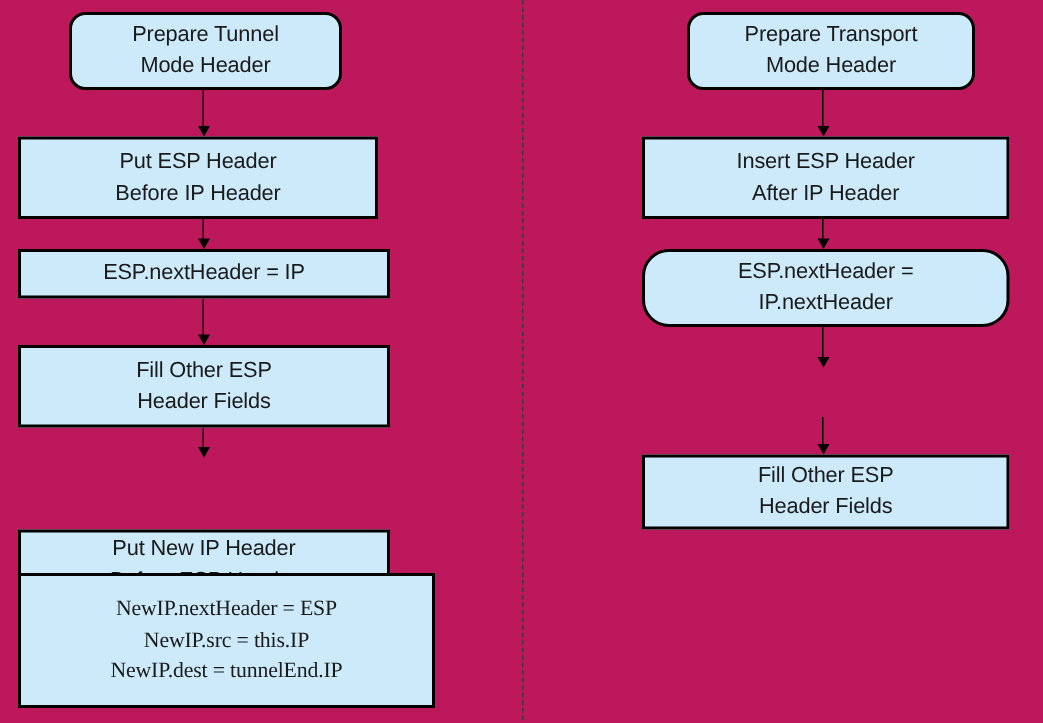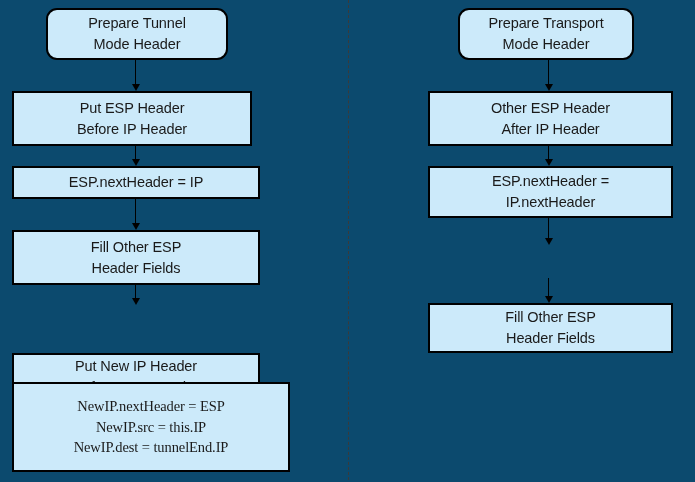--- a/index.html
+++ b/index.html
@@ -11,21 +11,21 @@
     width: 695px;
     height: 482px;
     font-family: "Liberation Sans", sans-serif;
     -webkit-font-smoothing: antialiased;
   }
   #canvas {
     position: relative;
     width: 695px;
     height: 482px;
     overflow: hidden;
-    background: #0c4a6e;
+    background: #be185d;
   }
 
   
   .node {
     position: absolute;
     box-sizing: border-box;
     background: #cceafa;
     border: 2px solid #000000;
     display: flex;
     align-items: center;
@@ -93,23 +93,23 @@
     </div>
     <div style="position: absolute; left: 0px; top: 0px; width: 100%; height: 100%;">
       <div class="connector" style="left: 548.25px; top: 60px; height: 26px;"></div>
       <div class="arrowhead" style="left: 544.5px; top: 84px;"></div>
       <div class="connector" style="left: 548.25px; top: 146px; height: 15px;"></div>
       <div class="arrowhead" style="left: 544.5px; top: 159px;"></div>
       <div class="connector" style="left: 548.25px; top: 218px; height: 22px;"></div>
       <div class="arrowhead" style="left: 544.5px; top: 238px;"></div>
       <div class="connector" style="left: 548.25px; top: 278px; height: 20px;"></div>
       <div class="arrowhead" style="left: 544.5px; top: 296px;"></div>
-      <div class="node rounded" style="left: 458px; top: 8px; width: 176px; height: 52px;"><span>Prepare Transport
+      <div class="node rounded" style="left: 458px; top: 8px; width: 192px; height: 52px;"><span>Prepare Transport
 Mode Header</span></div>
-      <div class="node" style="left: 428px; top: 91px; width: 245px; height: 55px;"><span>Other ESP Header
+      <div class="node" style="left: 428px; top: 91px; width: 245px; height: 55px;"><span>Insert ESP Header
 After IP Header</span></div>
-      <div class="node" style="left: 428px; top: 166px; width: 245px; height: 52px;"><span>ESP.nextHeader =
+      <div class="node" style="left: 428px; top: 166px; width: 245px; height: 52px; border-radius: 18px;"><span>ESP.nextHeader =
 IP.nextHeader</span></div>
       <div class="node" style="left: 428px; top: 303px; width: 245px; height: 50px;"><span>Fill Other ESP
 Header Fields</span></div>
     </div>
     <div class="divider" style="left: 348px; top: 0px; height: 480px;"></div>
   </div>
 
 </body></html>

